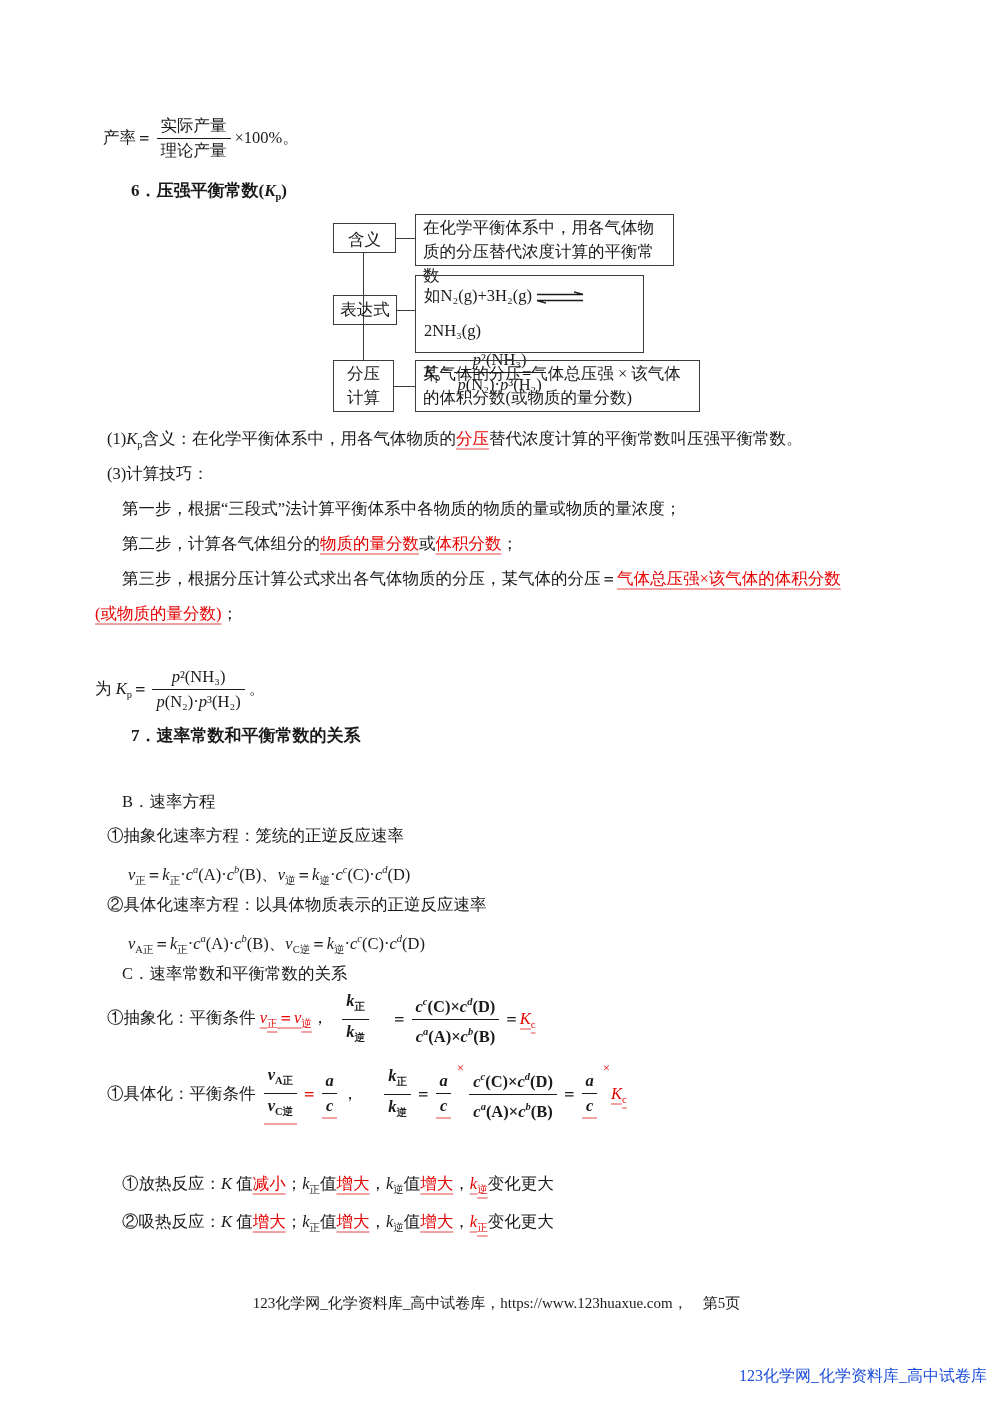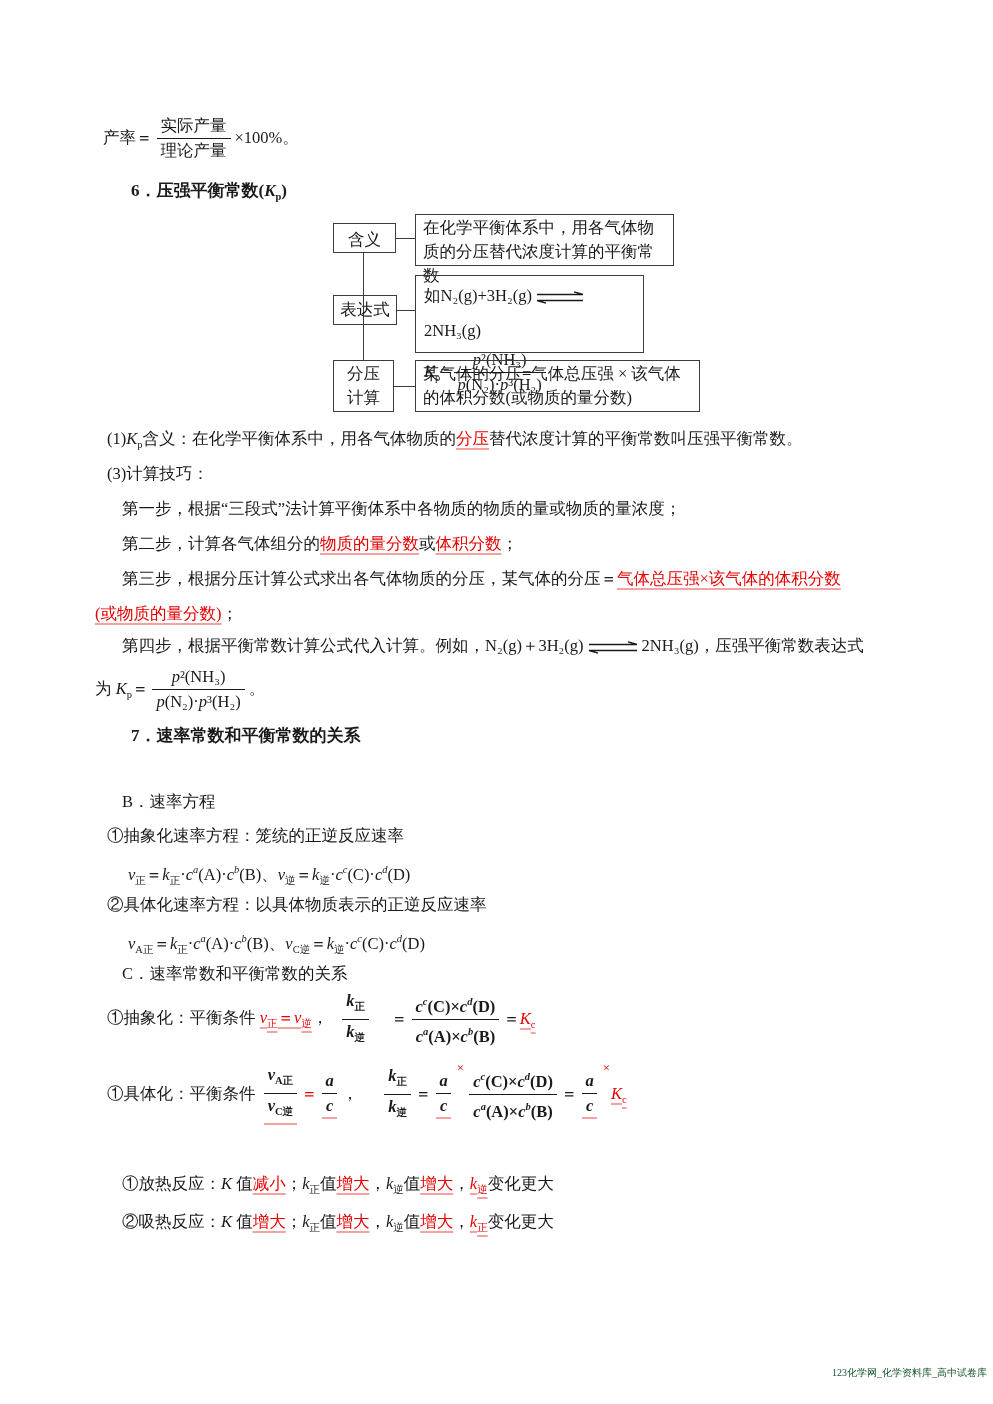--- a/index.html
+++ b/index.html
@@ -29,21 +29,21 @@
   .xs{color:#e60000;font-size:13px;align-self:flex-start;margin:4px 1px 0 1px;}
   .gap{margin-right:22px;}
   .eqar{vertical-align:middle;margin:0 3px;}
   .dbox{position:absolute;border:1px solid #3c3c3c;box-sizing:border-box;}
   .dlabel{display:flex;flex-direction:column;align-items:center;justify-content:center;
           line-height:24px;}
   .dtext{padding:1px 7px;line-height:24px;}
   .vline,.hline{position:absolute;background:#3c3c3c;}
   .footer{position:absolute;left:0;top:1292px;width:993px;text-align:center;
           font-size:15px;line-height:22px;}
-  .watermark{position:absolute;top:1366px;right:6px;color:#14532d;font-size:10px;}
+  .watermark{position:absolute;top:1366px;right:6px;color:#1d4ed8;font-size:16px;}
   .expr2{display:flex;align-items:center;margin-top:1px;}
 </style>
 </head>
 <body>
 
 <div class="page">
 
   <div class="frow" style="left:103px;top:110px;height:56px;">
     <span class="txt">产率＝</span>
     <span class="frac">
@@ -94,23 +94,20 @@
       <span>某气体的分压=气体总压强 × 该气体的体积分数(或物质的量分数)</span>
     </div>
   </div>
 
   <p class="line ind1" style="top:421px;"><span>(1)</span><span class="i">K</span><span class="sub">p</span><span>含义：在化学平衡体系中，用各气体物质的</span><span class="ru">分压</span><span>替代浓度计算的平衡常数叫压强平衡常数。</span></p>
   <p class="line ind1" style="top:456px;">(3)计算技巧：</p>
   <p class="line ind2" style="top:526px;"><span>第二步，计算各气体组分的</span><span class="ru">物质的量分数</span><span>或</span><span class="ru">体积分数</span><span>；</span></p>
   <p class="line ind2" style="top:491px;">第一步，根据“三段式”法计算平衡体系中各物质的物质的量或物质的量浓度；</p>
   <p class="line ind2 w748" style="top:561px;"><span>第三步，根据分压计算公式求出各气体物质的分压，某气体的分压＝</span><span class="ru">气体总压强×该气体的体积分数(或物质的量分数)</span><span>；</span></p>
 
-  <p class="line ind2" style="top:628px;"><span><span>第四步，根据平衡常数计算公式代入计算。例如，N₂(g)＋3H₂(g)</span></span><svg class="eqar" width="52" height="13" viewBox="0 0 52 13">
-        <path d="M2 3.5 H50 M50 3.5 L41 0.8 M2 9.5 H50 M2 9.5 L11 12.2" stroke="#1a1a1a" stroke-width="1.4" fill="none"></path>
-      </svg><span><span>2NH₃(g)，压强平衡常数表达式</span></span></p>
 
   <div class="frow" style="left:95px;top:660px;height:58px;">
     <span class="txt"><span>为 </span><span class="i">K</span><span class="sub">p</span><span>＝</span></span>
     <span class="frac">
       <span class="num"><span class="i">p</span><span>²(NH₃)</span></span>
       <span class="den"><span class="i">p</span><span>(N₂)·</span><span class="i">p</span><span>³(H₂)</span></span>
     </span>
     <span class="txt">。</span>
   </div>
 
@@ -170,16 +167,17 @@
       <span class="num"><span class="bi">a</span></span>
       <span class="den"><span class="bi">c</span></span>
     </span>
     <span class="xs">×</span>
     <span class="txt"><span class="i ru">K</span><span class="sub ru">c</span></span>
   </div>
 
   <p class="line ind2" style="top:1166px;"><span>①放热反应：</span><span class="i">K</span><span> 值</span><span class="ru">减小</span><span>；</span><span class="i">k</span><span class="sub">正</span><span>值</span><span class="ru">增大</span><span>，</span><span class="i">k</span><span class="sub">逆</span><span>值</span><span class="ru">增大</span><span>，</span><span class="i ru">k</span><span class="sub ru">逆</span><span>变化更大</span></p>
   <p class="line ind2" style="top:1204px;"><span>②吸热反应：</span><span class="i">K</span><span> 值</span><span class="ru">增大</span><span>；</span><span class="i">k</span><span class="sub">正</span><span>值</span><span class="ru">增大</span><span>，</span><span class="i">k</span><span class="sub">逆</span><span>值</span><span class="ru">增大</span><span>，</span><span class="i ru">k</span><span class="sub ru">正</span><span>变化更大</span></p>
 
+  <div class="footer">123化学网_化学资料库_高中试卷库，https://www.123huaxue.com，　第5页</div>
 
   <div class="watermark">123化学网_化学资料库_高中试卷库</div>
 
 </div>
 
 </body></html>

